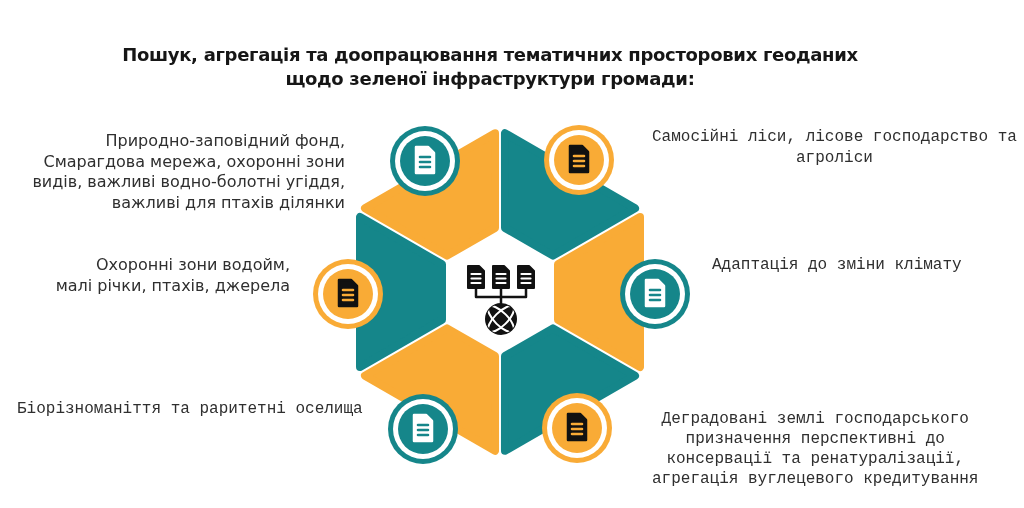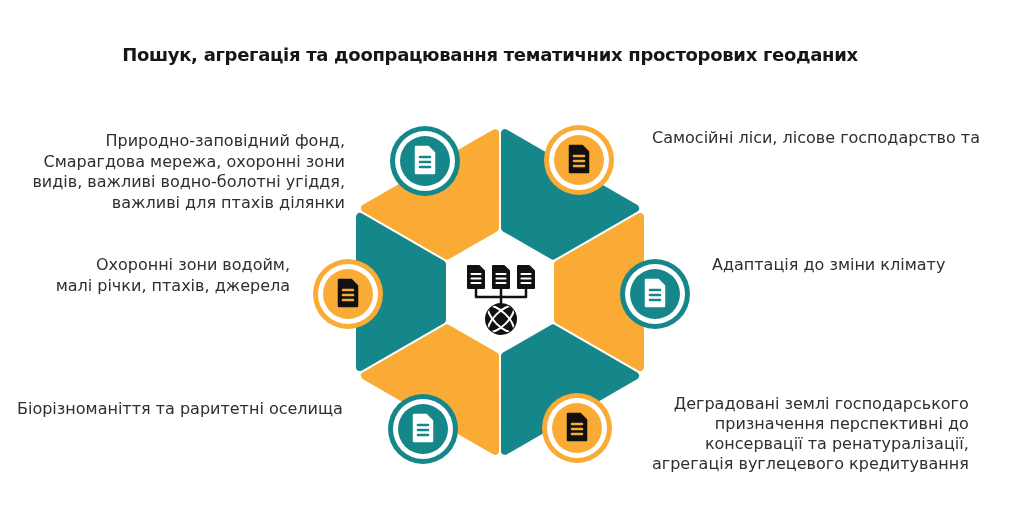--- a/index.html
+++ b/index.html
@@ -20,27 +20,28 @@
     .title span { display: block; white-space: nowrap; }
     svg.diagram { position: absolute; left: 0; top: 0; }
     .seg-teal { fill: var(--teal); stroke: var(--teal); }
     .seg-orange { fill: var(--orange); stroke: var(--orange); }
     .seg { stroke-width: 8; stroke-linejoin: round; }
     .label {
       position: absolute; font-size: 16px; line-height: 20.5px; color: var(--text);
     }
     .label span { display: block; white-space: nowrap; }
     .label.right { text-align: right; }
-    .label.left { text-align: right; }
+    .label.left { text-align: center; font-family: Liberation Mono, monospace; }
   </style>
 </head>
 <body style="--teal: #15868a; --orange: #f9ab36; --text: #2f2f2f; --title: #161616;">
 
 <div class="title">
   <span>Пошук, агрегація та доопрацювання тематичних просторових геоданих</span>
+  <span>щодо зеленої інфраструктури громади:</span>
 </div>
 
 <svg class="diagram" width="1024" height="508" viewBox="0 0 1024 508">
   <defs>
     <polygon id="seg-shape" points="360,216.9 360,367.1 442,319.7 442,264.3"></polygon>
     <g id="badge-teal">
       <circle r="35" fill="#15868a"></circle>
       <circle r="30" fill="#ffffff"></circle>
       <circle r="25" fill="#15868a"></circle>
       <path d="M-9,-14 H3 L9,-8 V12 H-9 Z" fill="#ffffff" stroke="#ffffff" stroke-width="2.5" stroke-linejoin="round"></path>
@@ -91,33 +92,34 @@
 
 <div class="label right" style="right:679px; top:131px;">
   <span>Природно-заповідний фонд,</span>
   <span>Смарагдова мережа, охоронні зони</span>
   <span>видів, важливі водно-болотні угіддя,</span>
   <span>важливі для птахів ділянки</span>
 </div>
 
 <div class="label left" style="left:652px; top:127px; line-height:21px;">
   <span>Самосійні ліси, лісове господарство та</span>
+  <span>агроліси</span>
 </div>
 
 <div class="label right" style="right:734px; top:255px;">
   <span>Охоронні зони водойм,</span>
   <span>малі річки, птахів, джерела</span>
 </div>
 
 <div class="label left" style="left:712px; top:255px;">
   <span>Адаптація до зміни клімату</span>
 </div>
 
 <div class="label left" style="left:17px; top:399px;">
   <span>Біорізноманіття та раритетні оселища</span>
 </div>
 
-<div class="label left" style="left:652px; top:394px; line-height:20px;">
+<div class="label left" style="left:652px; top:409px; line-height:20px;">
   <span>Деградовані землі господарського</span>
   <span>призначення перспективні до</span>
   <span>консервації та ренатуралізації,</span>
   <span>агрегація вуглецевого кредитування</span>
 </div>
 
 </body></html>

